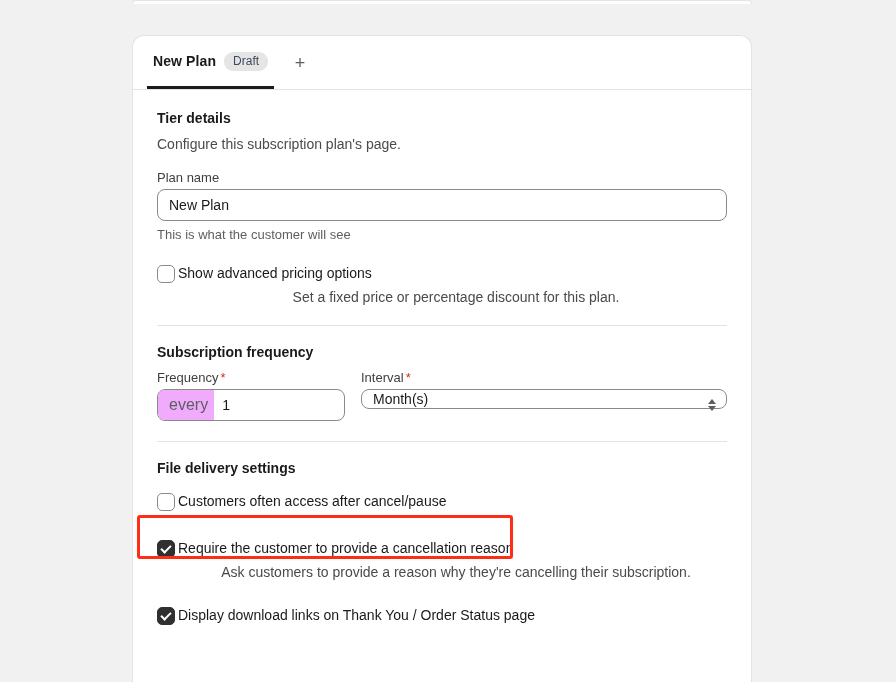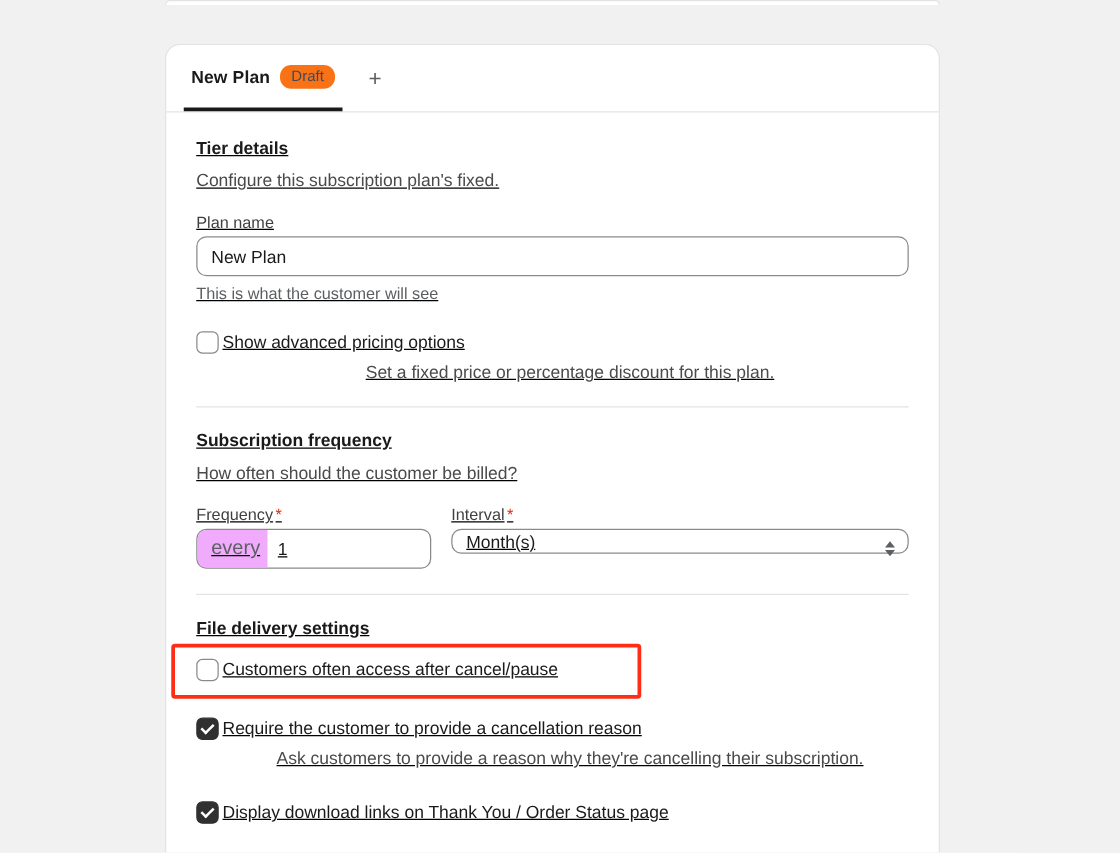--- a/index.html
+++ b/index.html
@@ -67,21 +67,21 @@
   }
   .tab-label {
     font-size: 14px;
     font-weight: bold;
     color: #1a1a1a;
     letter-spacing: 0.1px;
   }
   .tab-badge {
     font-size: 12px;
     color: #3c4a5d;
-    background: #f97316;
+    background: #e5e5e5;
     border-radius: 9px;
     padding: 2px 9px 3px;
     line-height: 14px;
   }
   .tab-add {
     display: flex;
     align-items: center;
     justify-content: center;
     width: 28px;
     height: 28px;
@@ -90,21 +90,20 @@
     color: #5c5f62;
     font-size: 18px;
     line-height: 1;
     cursor: pointer;
     user-select: none;
   }
 
   
   .body {
     padding: 20px 24px 0 24px;
-    text-decoration: underline;
   }
   .section-title {
     font-size: 14px;
     font-weight: bold;
     color: #1a1a1a;
     margin: 0 0 10px 0;
   }
   .section-help {
     font-size: 14px;
     color: #4a4a4a;
@@ -296,39 +295,38 @@
         <span class="tab-label">New Plan</span>
         <span class="tab-badge">Draft</span>
       </div>
       <div class="tab-add">+</div>
     </div>
 
     <div class="body">
 
       
       <div class="section-title">Tier details</div>
-      <div class="section-help">Configure this subscription plan's fixed.</div>
+      <div class="section-help">Configure this subscription plan's page.</div>
 
       <label class="field-label">Plan name</label>
       <input class="text-input" type="text" value="New Plan" style="">
       <div class="field-help">This is what the customer will see</div>
 
       <div class="mt22">
         <div class="check-row">
           <span class="cb"></span>
           <span class="cb-label">Show advanced pricing options</span>
         </div>
         <div class="cb-sub">Set a fixed price or percentage discount for this plan.</div>
       </div>
 
       <div class="divider"></div>
 
       
       <div class="section-title">Subscription frequency</div>
-      <div class="section-help">How often should the customer be billed?</div>
 
       <div class="row-2">
         <div class="col-freq">
           <label class="field-label">
             <span>Frequency</span><span class="req">*</span>
           </label>
           <div class="prefix-input">
             <span class="prefix">every</span>
             <input type="text" value="1" style="">
           </div>

